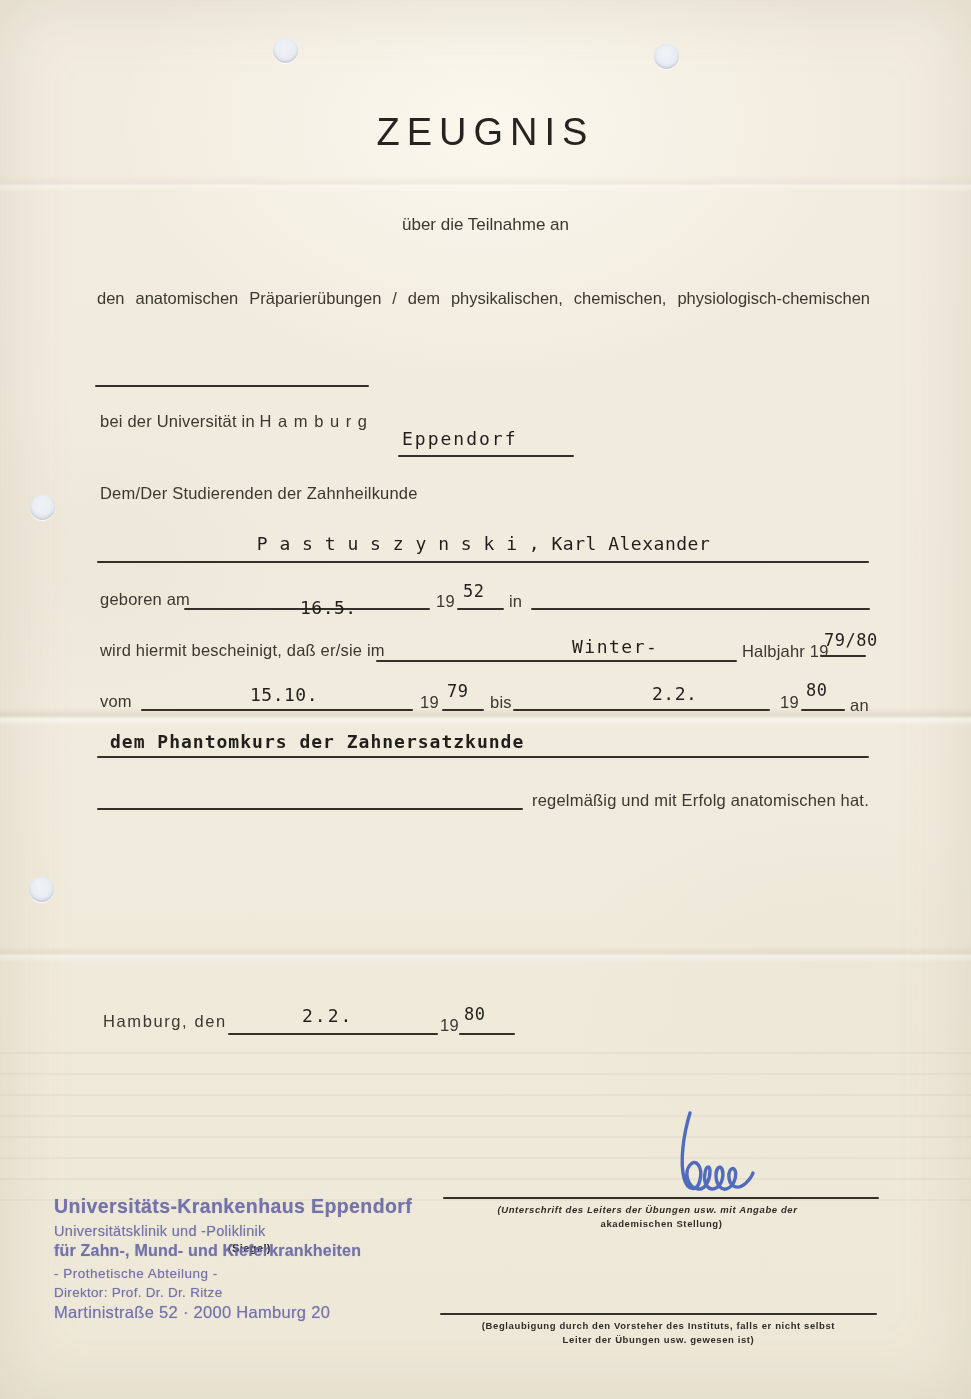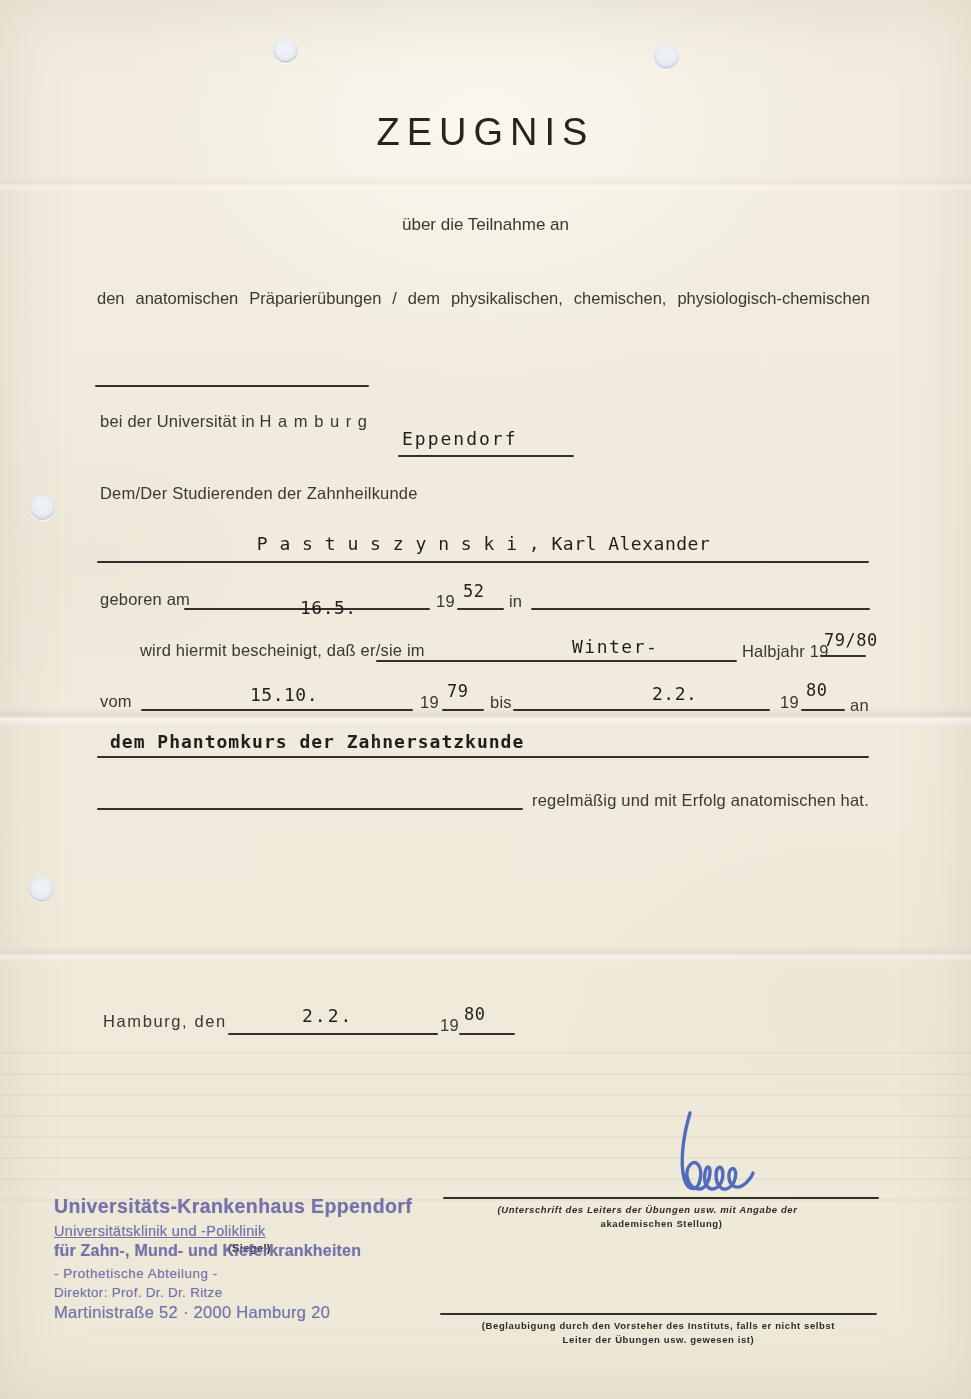--- a/index.html
+++ b/index.html
@@ -39,21 +39,21 @@
     width:437px;text-align:center;
     font-size:9.5px;font-weight:700;letter-spacing:.6px;color:#2e2c27;white-space:nowrap;
   }
   .stamp{
     width:352px;text-align:left;color:#6b6aa7;
     text-shadow:0 0 1px rgba(107,106,167,0.55);
     opacity:.93;
   }
   .stamp div{white-space:nowrap;}
   .st1{font-size:19.5px;font-weight:700;letter-spacing:.4px;}
-  .st2{font-size:14.5px;margin-top:5px;letter-spacing:.3px;text-decoration:underline;}
+  .st2{font-size:14.5px;margin-top:5px;letter-spacing:.3px;}
   .st3{font-size:16px;font-weight:700;margin-top:3px;letter-spacing:.2px;}
   .st4{font-size:13.5px;margin-top:6px;letter-spacing:.5px;}
   .st5{font-size:13.5px;margin-top:4px;letter-spacing:.3px;}
   .st6{font-size:16.5px;margin-top:3px;letter-spacing:.3px;}
   .siegel{font-size:11px;font-weight:700;color:#2b2a26;letter-spacing:.4px;white-space:nowrap;}
   .hole{
     width:25px;height:25px;border-radius:50%;
     background:radial-gradient(circle at 45% 40%, #f0f3f7 0%, #e7ebf1 70%, #dde2ea 100%);
     box-shadow: inset 0 -2px 3px rgba(172,178,194,0.55), 0 1px 1px rgba(255,255,255,0.9);
   }
@@ -102,21 +102,21 @@
 
   <div class="abs lbl" style="left:100px;top:590px;">geboren am</div>
   <div class="abs rule" style="left:184px;top:608px;width:246px;"></div>
   <div class="abs typed" style="left:300px;top:585px;margin-top:12px;">16.5.</div>
   <div class="abs lbl" style="left:436px;top:592px;">19</div>
   <div class="abs typed sup" style="left:463px;top:581px;">52</div>
   <div class="abs rule thin" style="left:457px;top:608px;width:47px;"></div>
   <div class="abs lbl" style="left:509px;top:592px;">in</div>
   <div class="abs rule" style="left:531px;top:608px;width:339px;"></div>
 
-  <div class="abs lbl" style="left:100px;top:641px;margin-left:40px;">wird hiermit bescheinigt, daß er/sie im</div>
+  <div class="abs lbl" style="left:100px;top:641px;">wird hiermit bescheinigt, daß er/sie im</div>
   <div class="abs rule" style="left:376px;top:660px;width:361px;"></div>
   <div class="abs typed" style="left:572px;top:636px;letter-spacing:1.5px;">Winter-</div>
   <div class="abs lbl" style="left:742px;top:642px;">Halbjahr 19</div>
   <div class="abs typed sup" style="left:824px;top:630px;">79/80</div>
   <div class="abs rule thin" style="left:820px;top:655px;width:46px;"></div>
 
   <div class="abs lbl" style="left:100px;top:692px;">vom</div>
   <div class="abs rule" style="left:141px;top:709px;width:272px;"></div>
   <div class="abs typed" style="left:250px;top:684px;">15.10.</div>
   <div class="abs lbl" style="left:420px;top:693px;">19</div>

